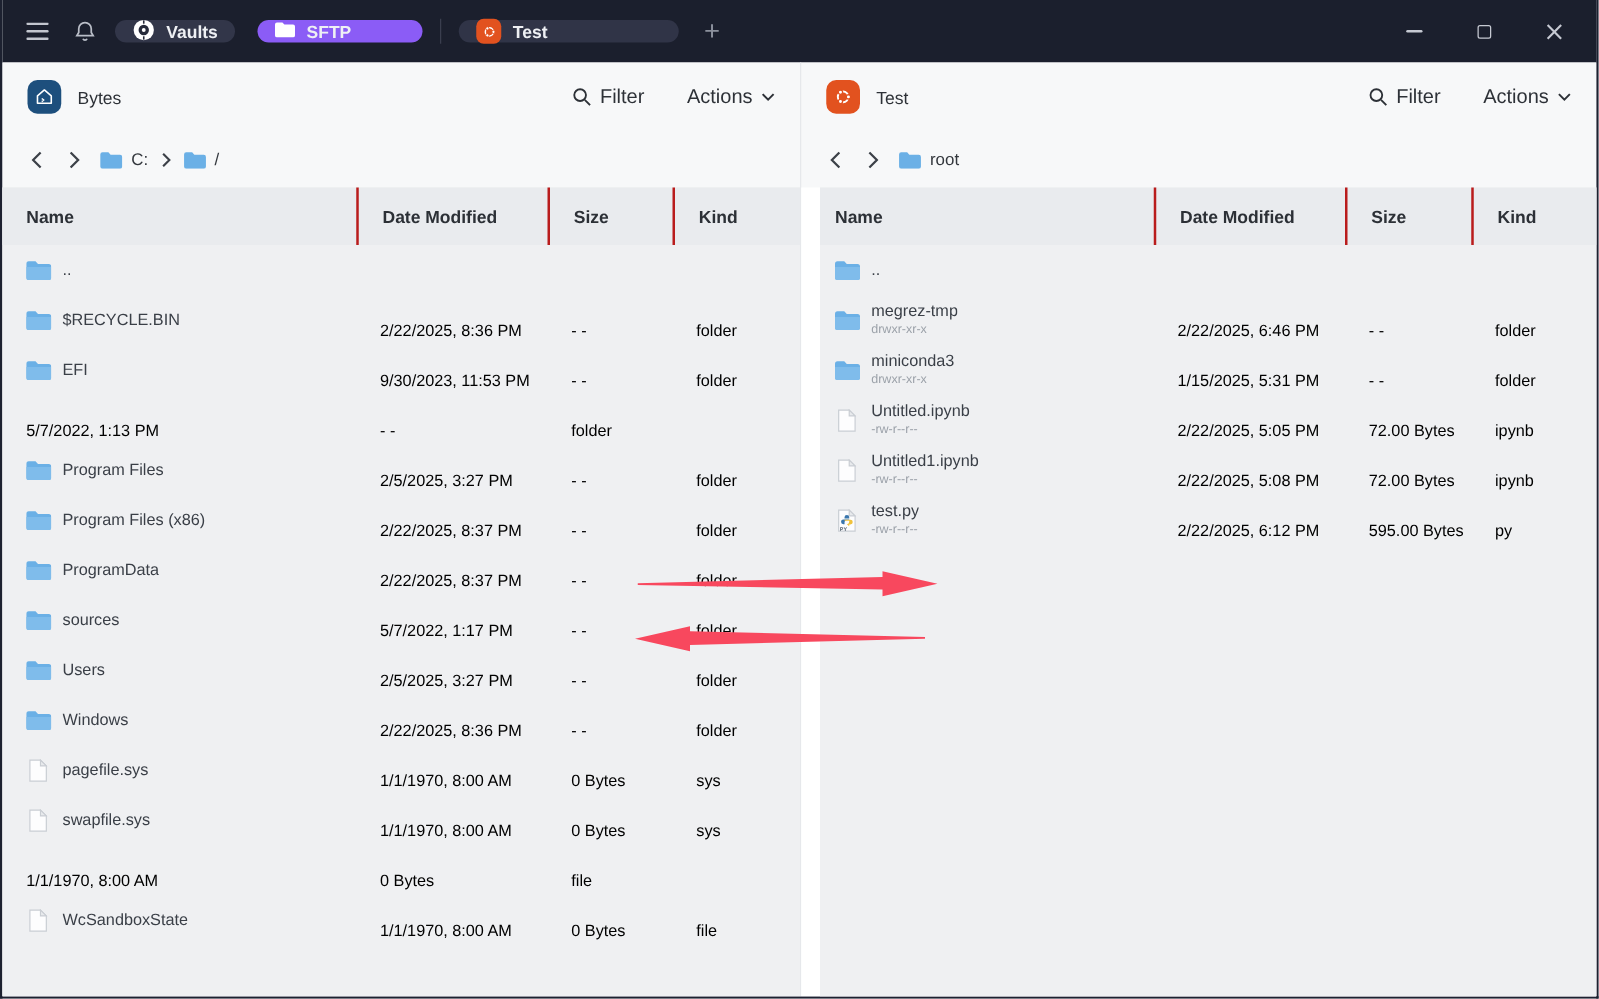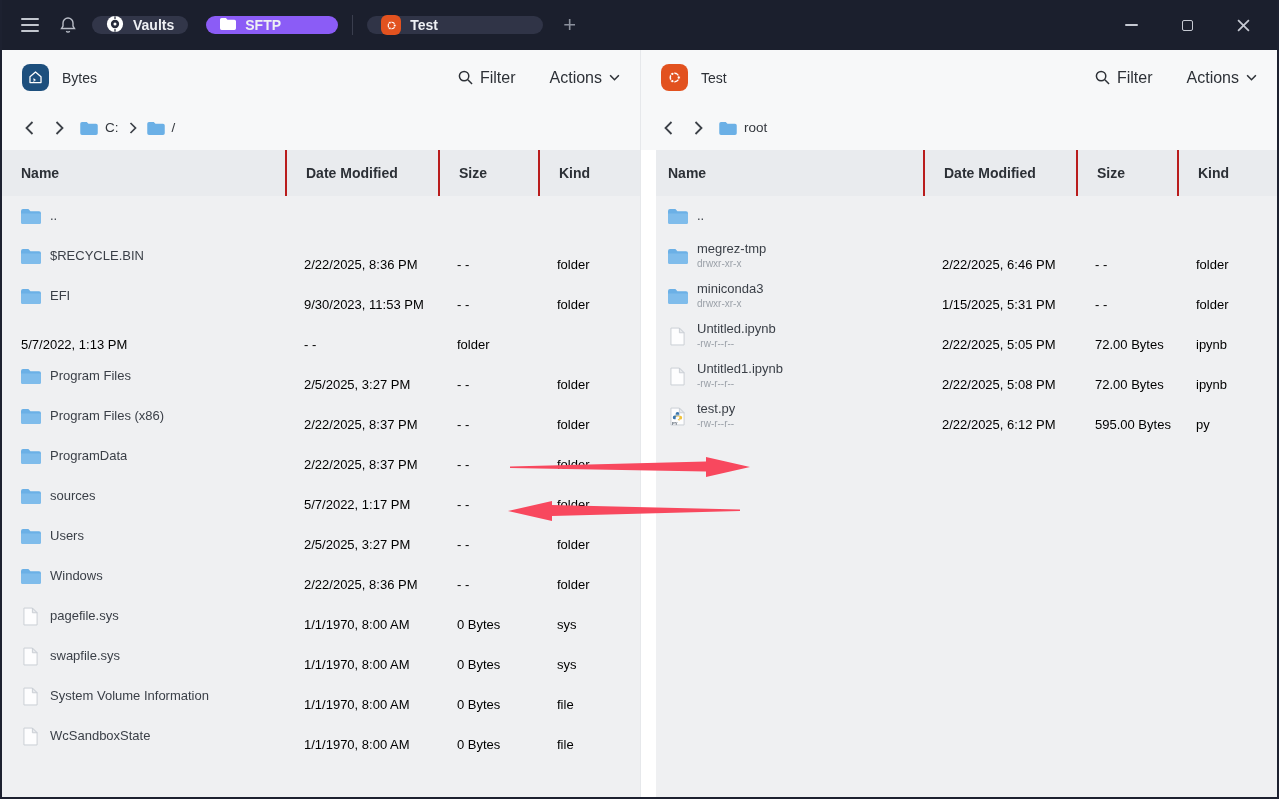--- a/index.html
+++ b/index.html
@@ -412,34 +412,20 @@
       <span class="nmwrap">
         <span class="nm">swapfile.sys</span>
 
       </span>
     </div>
     <div class="cell c-meta">1/1/1970, 8:00 AM</div>
     <div class="cell c-meta">0 Bytes</div>
     <div class="cell c-meta">sys</div>
   </div>
               <div class="row">
-    <div class="cell c-name">
-
-      <span class="ficon">
-        <svg width="15" height="19" viewBox="0 0 16 20">
-                      <path d="M1 1 h9 l5 5 v13 h-14 z" fill="#fdfdfe" stroke="#c9cdd3" stroke-width="1"></path>
-                      <path d="M10 1 l5 5 h-5 z" fill="#e8eaed" stroke="#c9cdd3" stroke-width="1"></path>
-                    </svg>
-      </span>
-
-      <span class="nmwrap">
-        <span class="nm">System Volume Information</span>
-
-      </span>
-    </div>
     <div class="cell c-meta">1/1/1970, 8:00 AM</div>
     <div class="cell c-meta">0 Bytes</div>
     <div class="cell c-meta">file</div>
   </div>
               <div class="row">
     <div class="cell c-name">
 
       <span class="ficon">
         <svg width="15" height="19" viewBox="0 0 16 20">
                       <path d="M1 1 h9 l5 5 v13 h-14 z" fill="#fdfdfe" stroke="#c9cdd3" stroke-width="1"></path>

